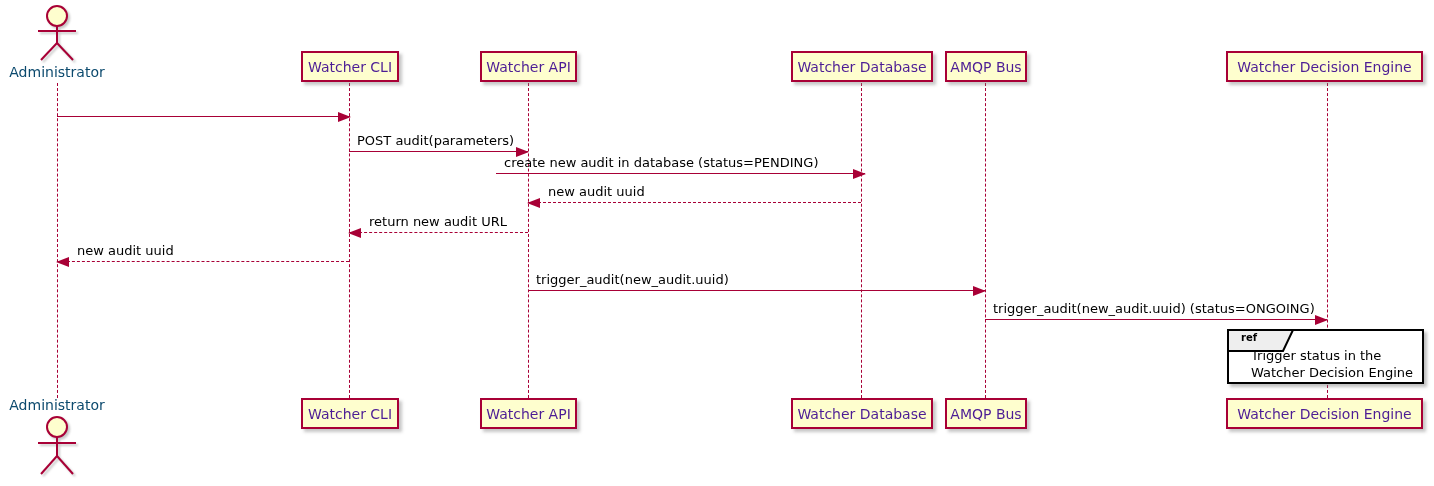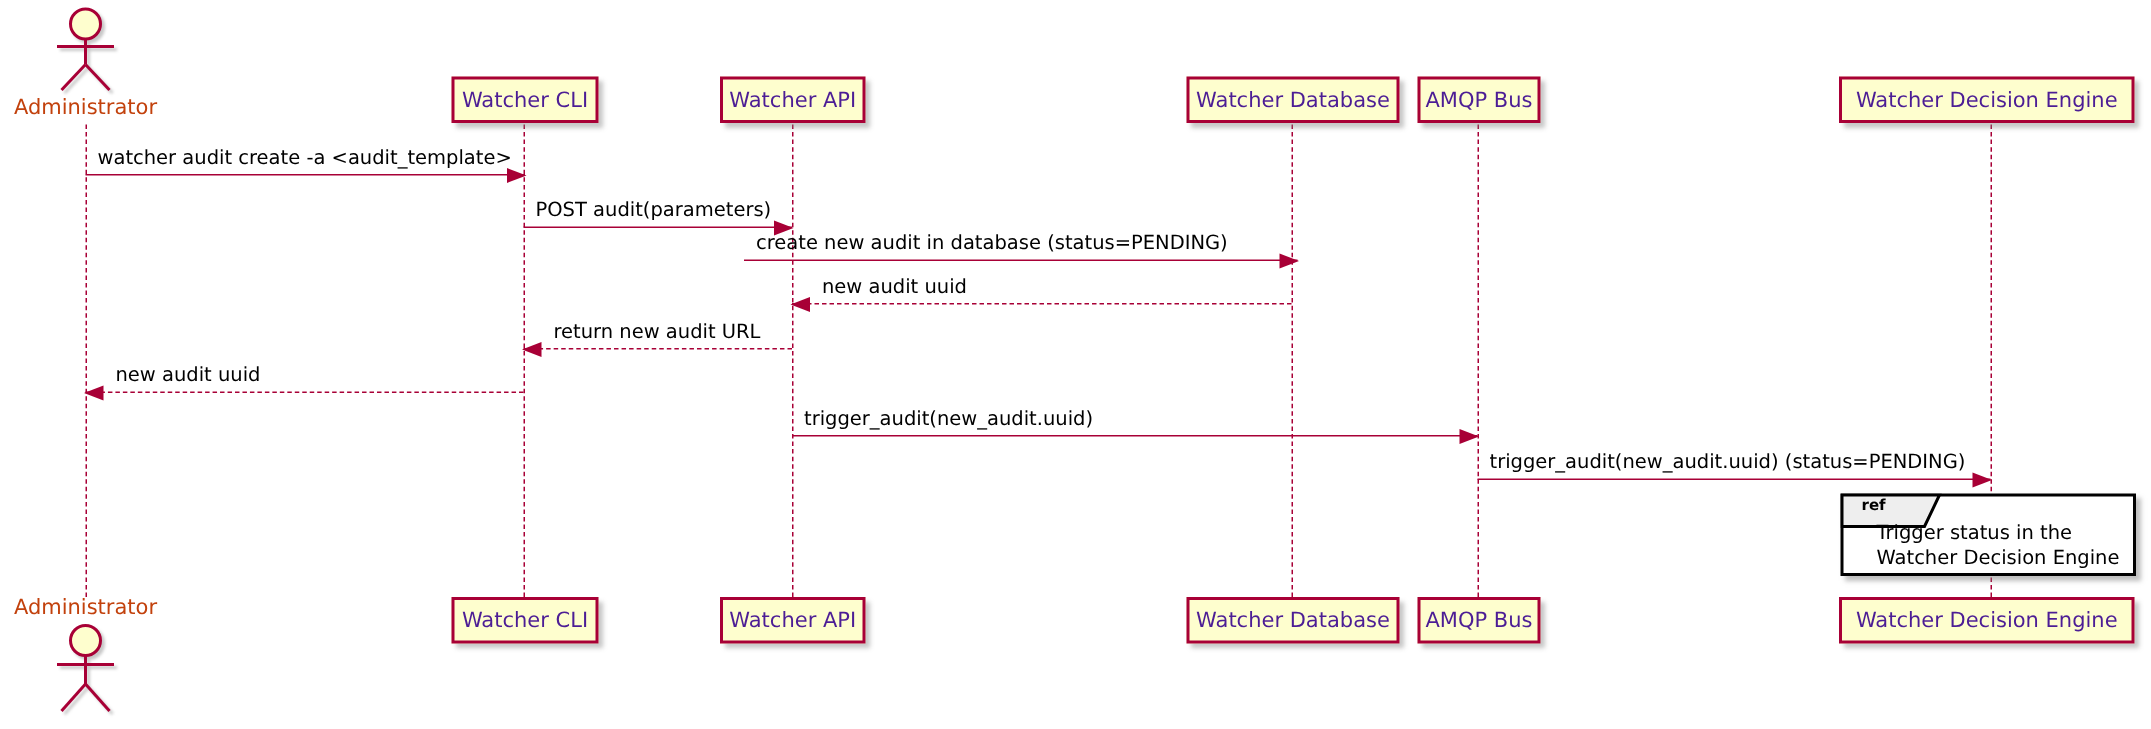--- a/index.html
+++ b/index.html
@@ -19,21 +19,21 @@
   }
   
   .lifeline {
     position:absolute; top:83px; height:315px; width:0;
     border-left:1px dashed #A80036;
   }
   
   .actor-svg { position:absolute; filter:drop-shadow(2.5px 2.5px 1px rgba(130,130,130,0.45)); }
   .actor-label {
     position:absolute; width:114px; text-align:center;
-    font-size:14px; color:#c2410c; white-space:nowrap;
+    font-size:14px; color:#0c4a6e; white-space:nowrap;
   }
   
   .message { position:absolute; height:18px; }
   .msg-label {
     position:absolute; left:8px; bottom:4px;
     font-size:13px; white-space:nowrap; color:#000;
   }
   .message.dir-left .msg-label { left:20px; }
   .msg-line {
     position:absolute; left:0; right:0; bottom:0; height:0;
@@ -82,21 +82,20 @@
   </svg>
   <div class="actor-label" style="left:0px; top:64px;">Administrator</div>
 
   <div class="pbox" style="left:301px; top:51px; width:98px;">Watcher CLI</div>
   <div class="pbox" style="left:480px; top:51px; width:97px;">Watcher API</div>
   <div class="pbox" style="left:791px; top:51px; width:142px;">Watcher Database</div>
   <div class="pbox" style="left:945px; top:51px; width:82px;">AMQP Bus</div>
   <div class="pbox" style="left:1226px; top:51px; width:197px;">Watcher Decision Engine</div>
 
   <div class="message solid dir-right" style="left:57px; top:99px; width:293px;">
-    <span class="msg-label">watcher audit create -a &lt;audit_template&gt;</span>
     <div class="msg-line"></div>
     <div class="ah ah-right"></div>
   </div>
 
   <div class="message solid dir-right" style="left:349px; top:134px; width:179px;">
     <span class="msg-label">POST audit(parameters)</span>
     <div class="msg-line"></div>
     <div class="ah ah-right"></div>
   </div>
 
@@ -124,21 +123,21 @@
     <div class="ah ah-left"></div>
   </div>
 
   <div class="message solid dir-right" style="left:528px; top:273px; width:457px;">
     <span class="msg-label">trigger_audit(new_audit.uuid)</span>
     <div class="msg-line"></div>
     <div class="ah ah-right"></div>
   </div>
 
   <div class="message solid dir-right" style="left:985px; top:302px; width:342px;">
-    <span class="msg-label">trigger_audit(new_audit.uuid) (status=PENDING)</span>
+    <span class="msg-label">trigger_audit(new_audit.uuid) (status=ONGOING)</span>
     <div class="msg-line"></div>
     <div class="ah ah-right"></div>
   </div>
 
   <div class="ref-box" style="left:1227px; top:329px; width:197px; height:55px;">
     <svg class="ref-tab-svg" width="70" height="25" viewBox="0 0 70 25">
       <path d="M1,1 H66 L56,22 H1 Z" fill="#EEEEEE" stroke="#000000" stroke-width="2"></path>
     </svg>
     <div class="ref-tag">ref</div>
     <div class="ref-line l1">Trigger status in the</div>

